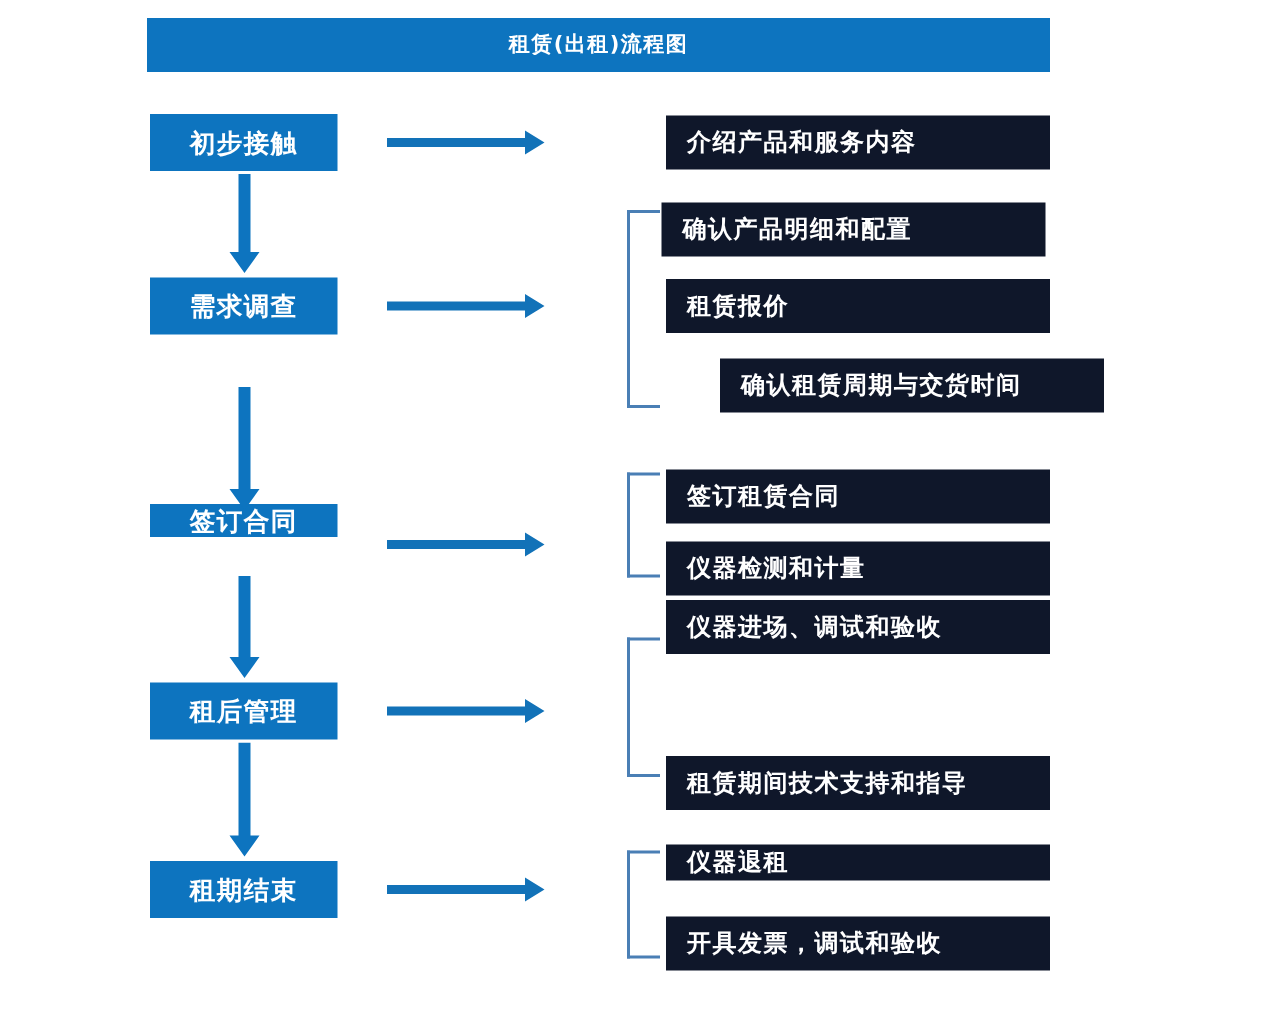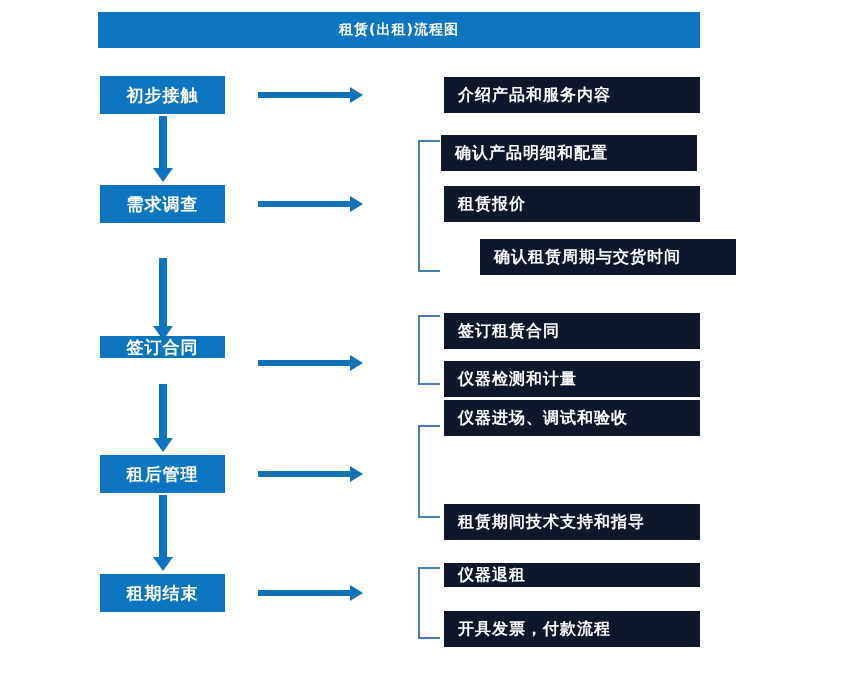--- a/index.html
+++ b/index.html
@@ -165,15 +165,15 @@
   <div class="detail-box" style="left:444px; top:313px; width:256px; height:36px;">签订租赁合同</div>
 
   <div class="detail-box" style="left:444px; top:361px; width:256px; height:36px;">仪器检测和计量</div>
 
   <div class="detail-box" style="left:444px; top:400px; width:256px; height:36px;">仪器进场、调试和验收</div>
 
   <div class="detail-box" style="left:444px; top:504px; width:256px; height:36px;">租赁期间技术支持和指导</div>
 
   <div class="detail-box" style="left:444px; top:563px; width:256px; height:24px;">仪器退租</div>
 
-  <div class="detail-box" style="left:444px; top:611px; width:256px; height:36px;">开具发票，付款流程</div>
+  <div class="detail-box" style="left:444px; top:611px; width:256px; height:36px;">开具发票，调试和验收</div>
 
 </div>
 
 </body></html>

